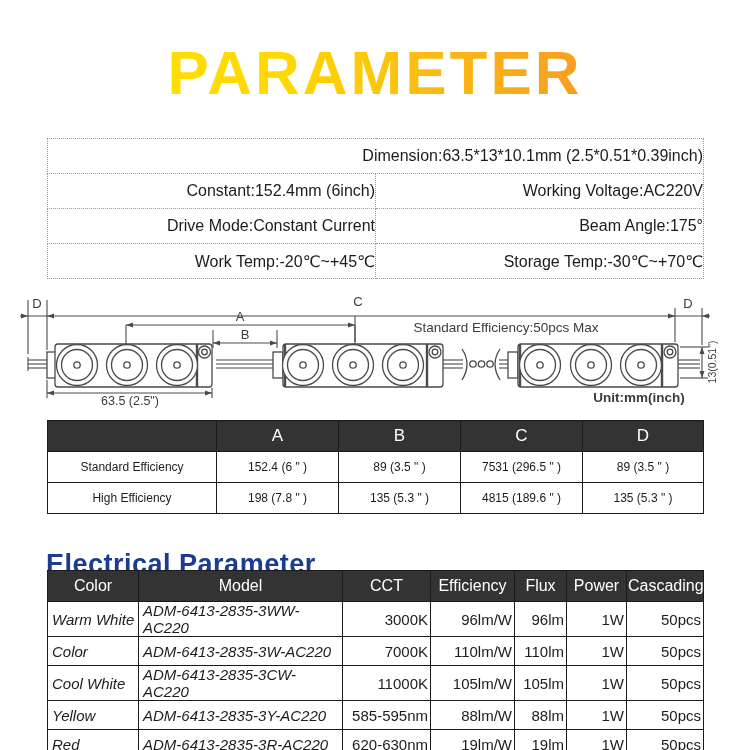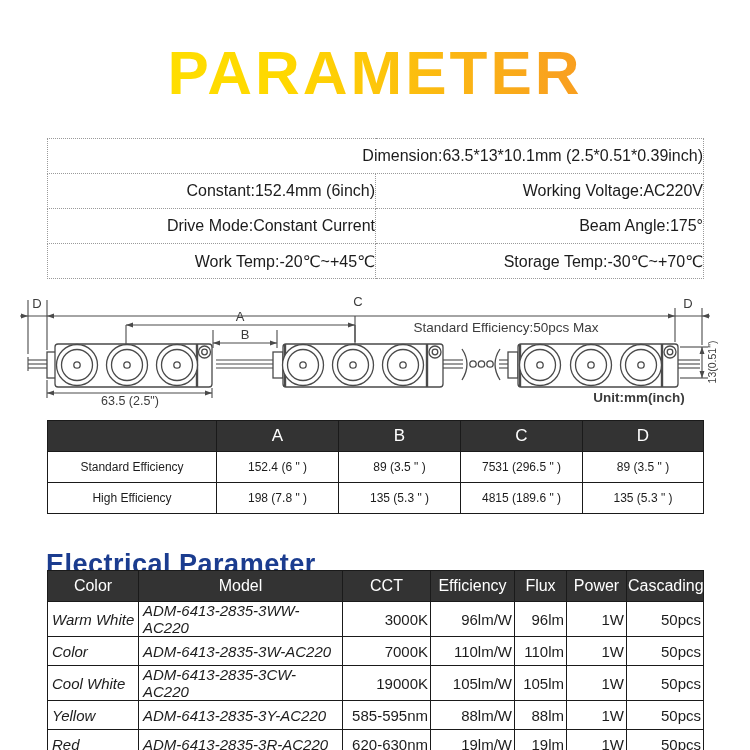--- a/index.html
+++ b/index.html
@@ -286,21 +286,21 @@
     <td class="al">ADM-6413-2835-3W-AC220</td>
     <td>7000K</td>
     <td>110lm/W</td>
     <td>110lm</td>
     <td>1W</td>
     <td>50pcs</td>
   </tr>
   <tr>
     <td class="al">Cool White</td>
     <td class="al">ADM-6413-2835-3CW-AC220</td>
-    <td>19000K</td>
+    <td>11000K</td>
     <td>105lm/W</td>
     <td>105lm</td>
     <td>1W</td>
     <td>50pcs</td>
   </tr>
   <tr>
     <td class="al">Yellow</td>
     <td class="al">ADM-6413-2835-3Y-AC220</td>
     <td>585-595nm</td>
     <td>88lm/W</td>

